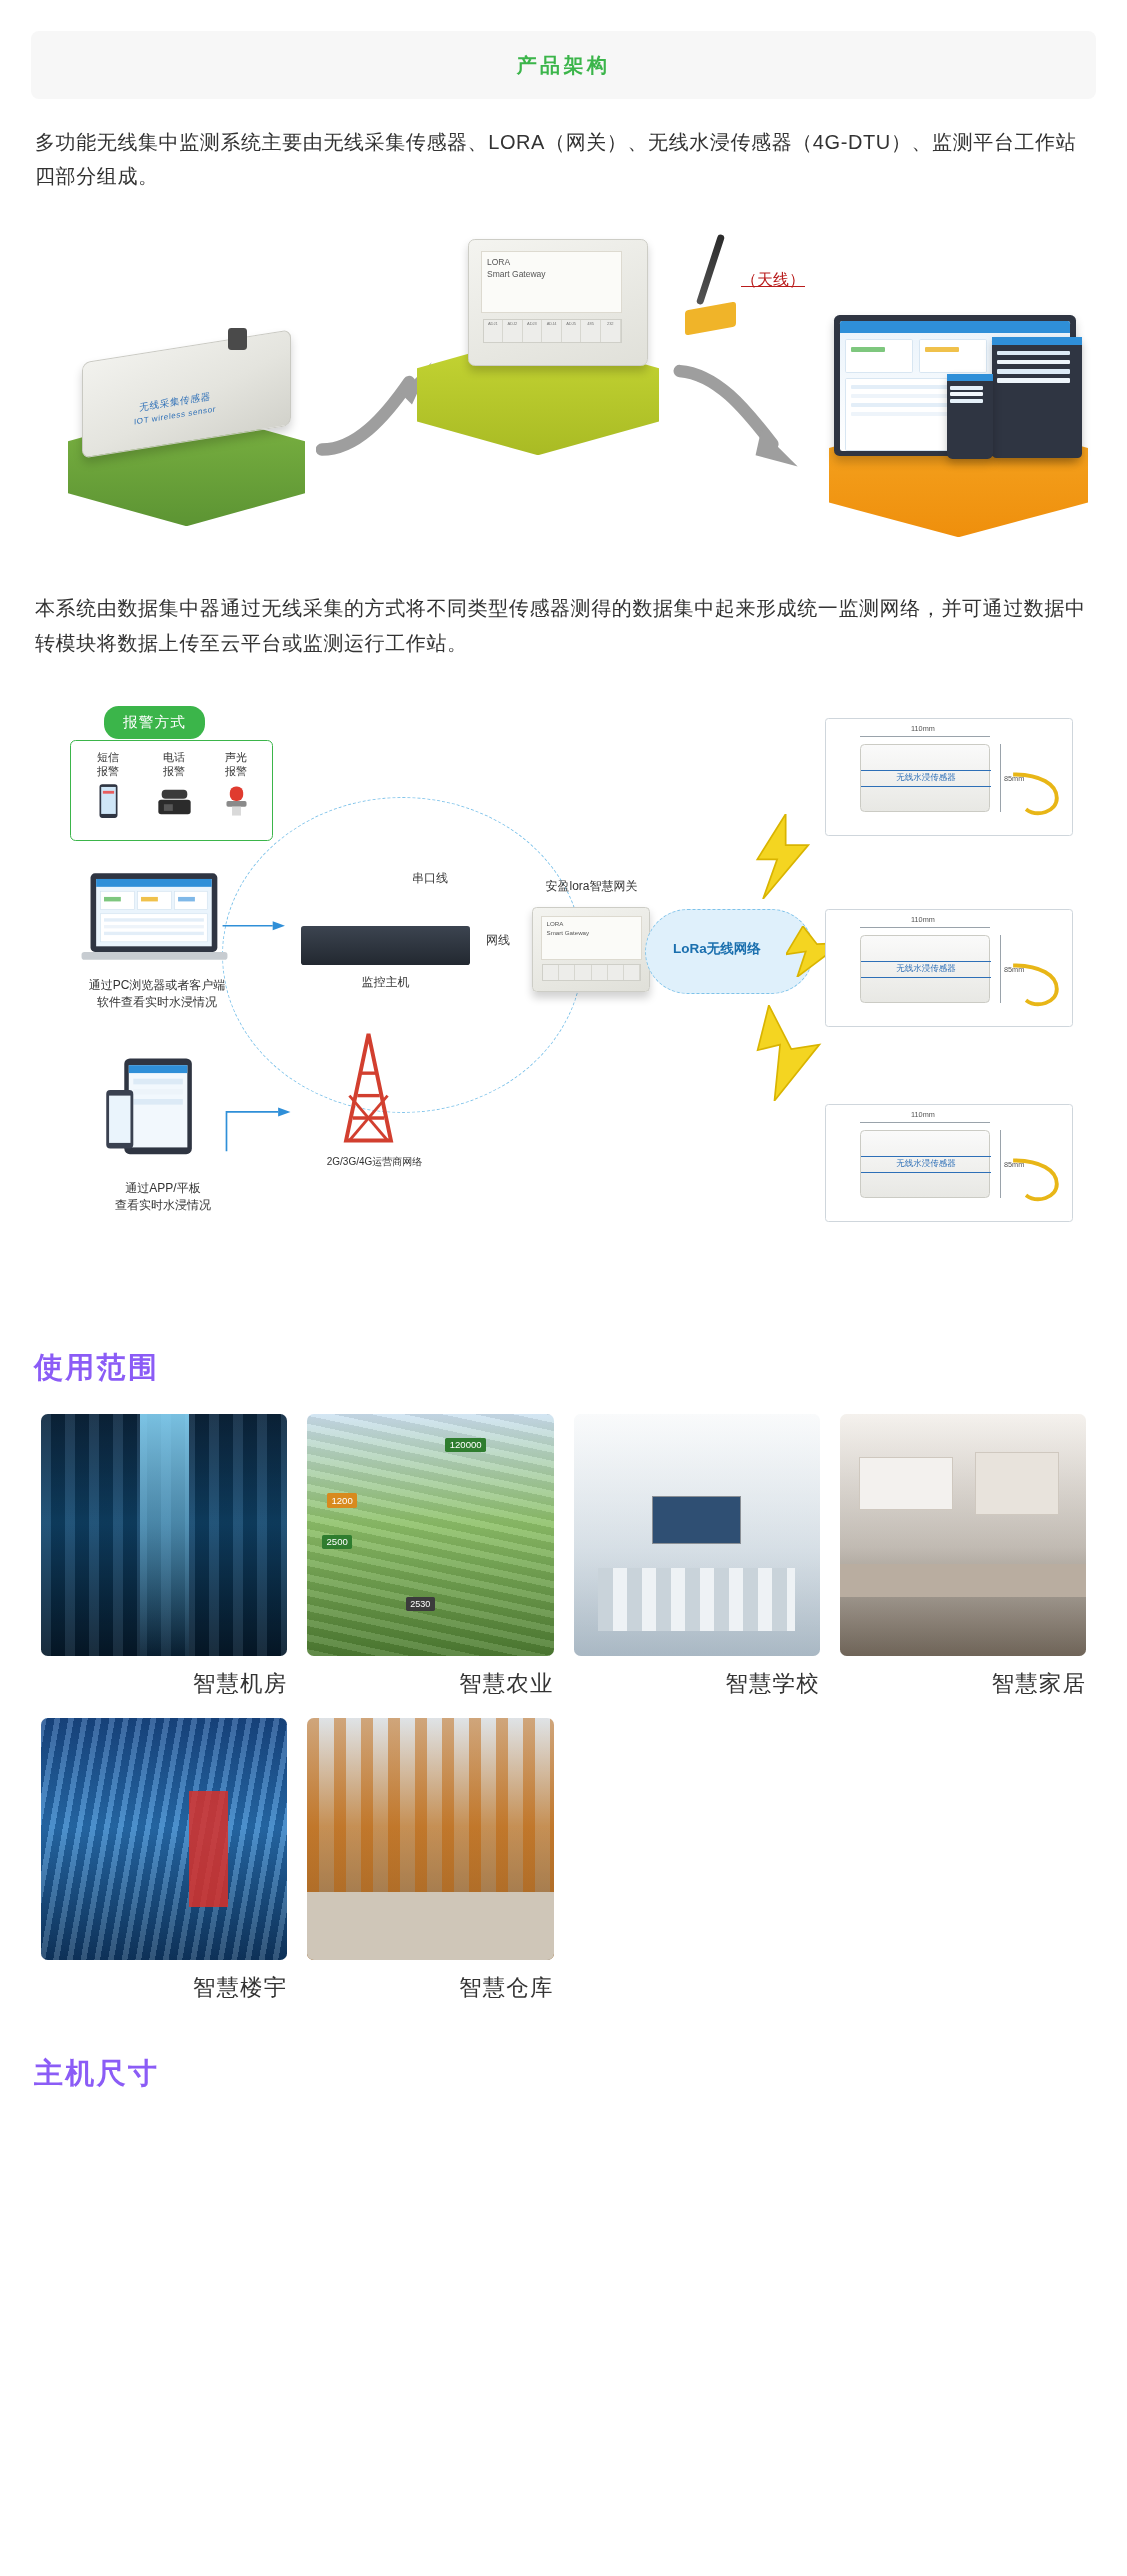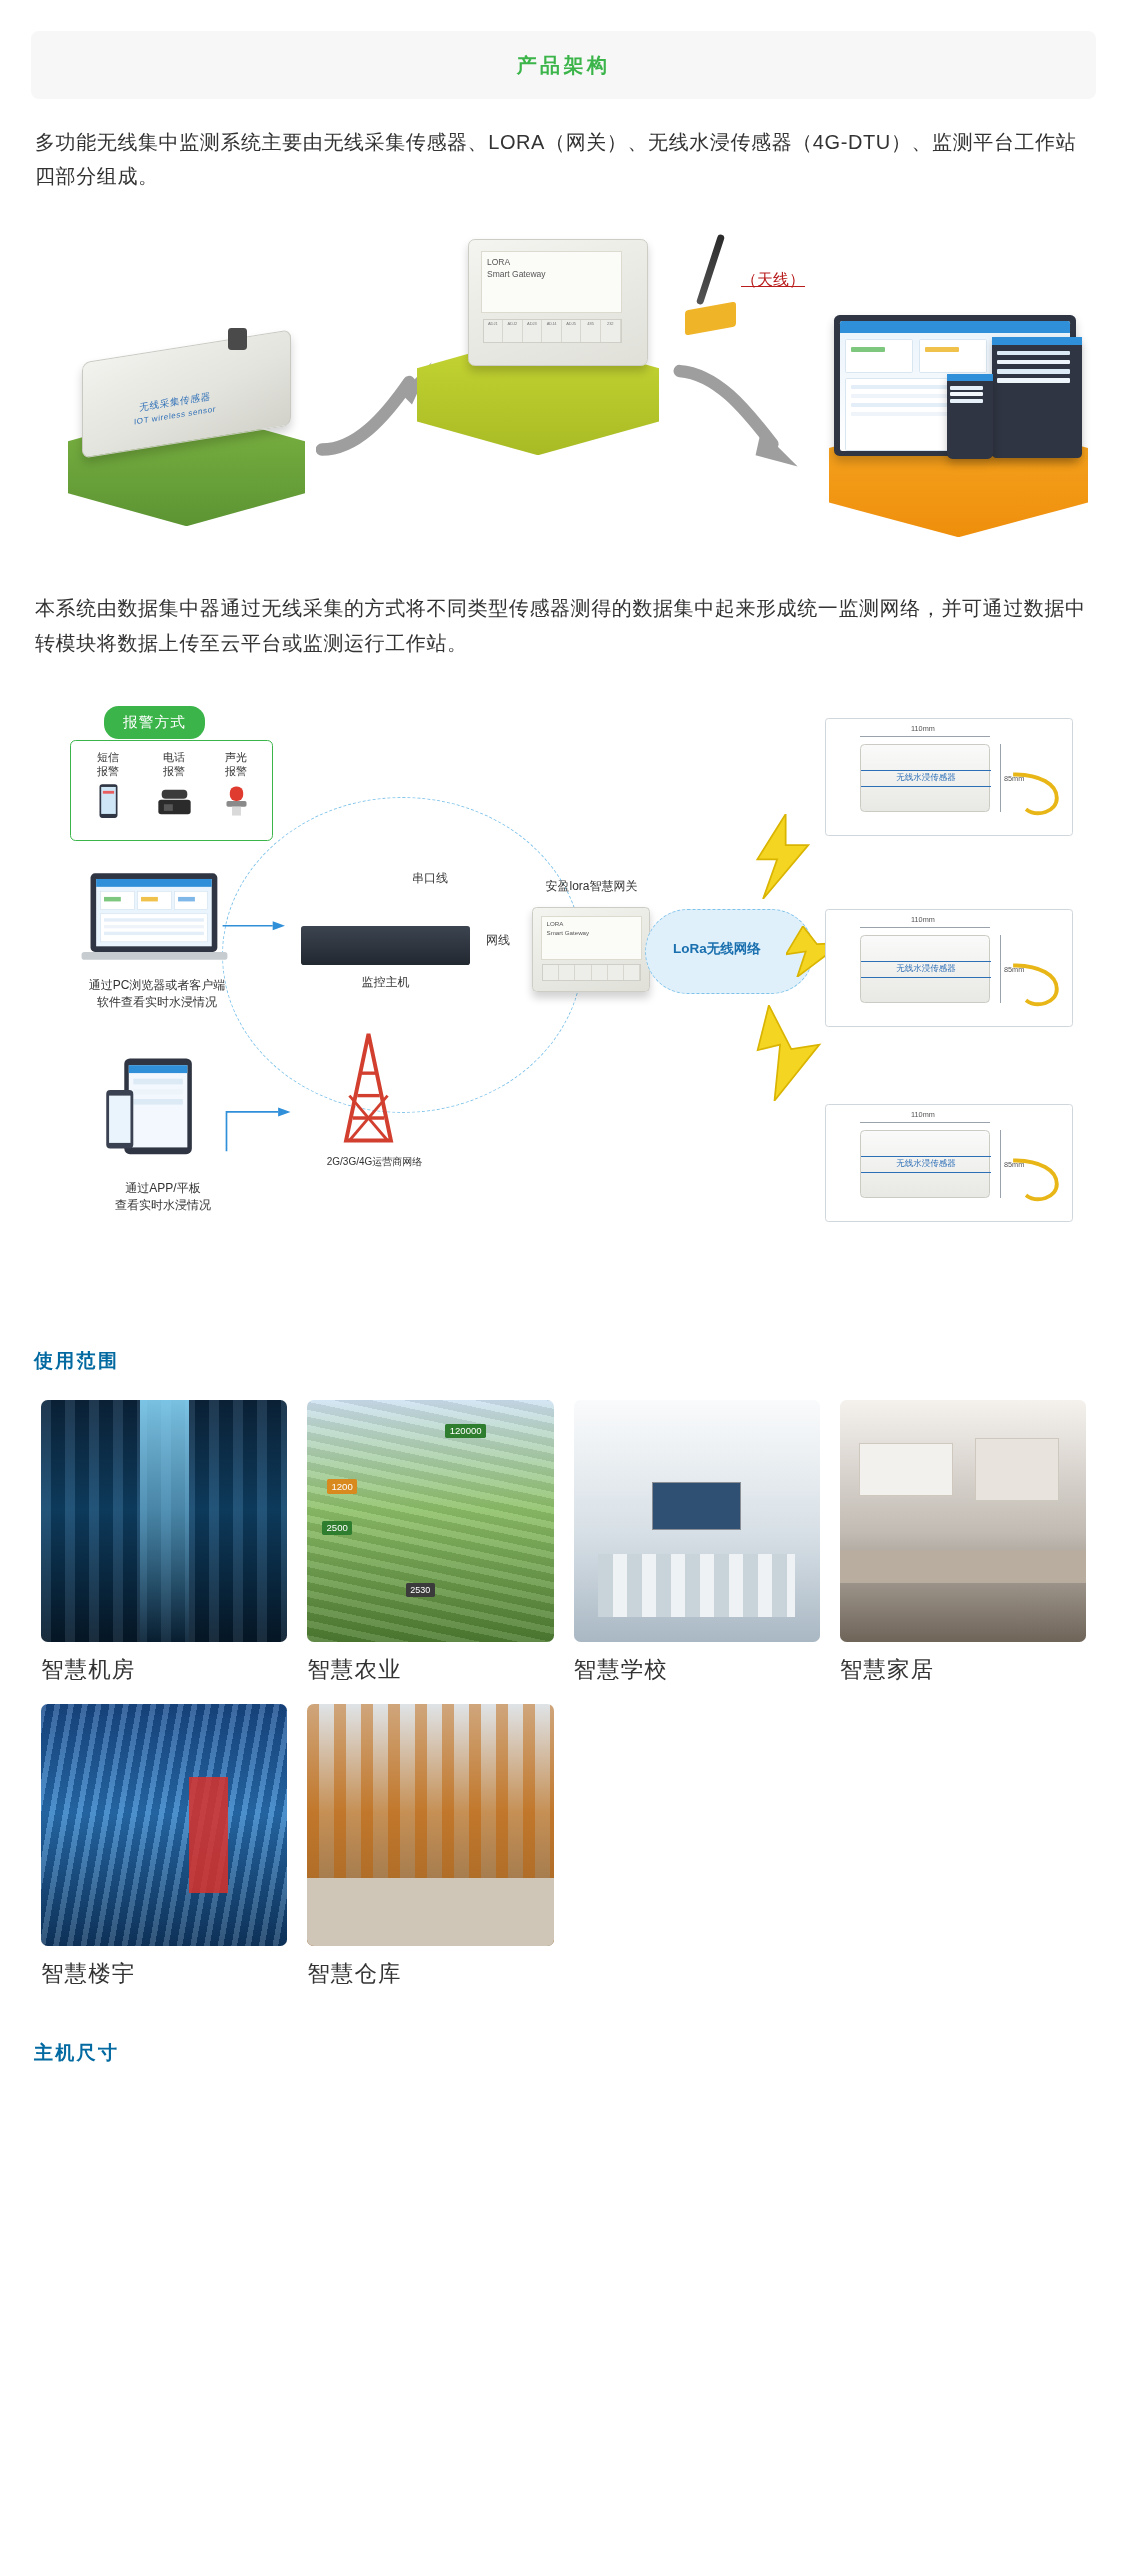--- a/index.html
+++ b/index.html
@@ -22,22 +22,22 @@
     display:flex; align-items:center; justify-content:center;
   }
   .title-bar .t {
     color:#3bb54a;
     font-size:20px;
     letter-spacing:3.4px;
     font-weight:bold;
   }
   .green-head {
     margin:39px 0 0 34px;
-    color:#0369a1;
-    font-size:19px;
+    color:#8b5cf6;
+    font-size:29px;
     letter-spacing:2.3px;
     font-weight:bold;
   }
 
   
   .para {
     margin:26px 35px 0 35px;
     font-size:20px;
     line-height:1.72;
     color:#333;
@@ -193,21 +193,21 @@
   }
   .tower{ position:absolute; }
 
   
   .usage-grid{
     display:grid;
     grid-template-columns:repeat(4, 1fr);
     gap:19px 20px;
     margin:26px 41px 0 41px;
   }
-  .u-cell{ text-align:left; }
+  .u-cell{ text-align:right; }
   .u-img{
     width:100%; height:242px; border-radius:6.8px; overflow:hidden; position:relative;
     background:#ddd;
   }
   .u-cap{
     margin-top:12.4px; font-size:22.5px; color:#333; letter-spacing:1.1px;
   }
 
   
   .ph-datacenter{ background:linear-gradient(180deg,#0c2740 0%,#10466e 45%,#061a2c 100%); }

